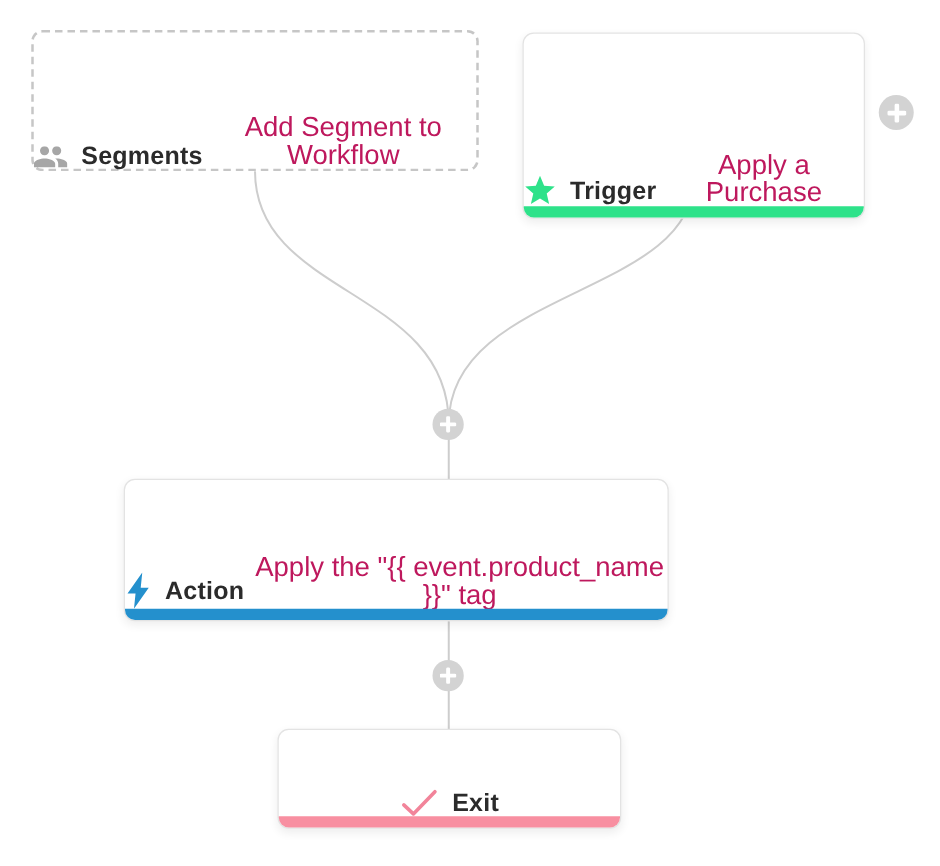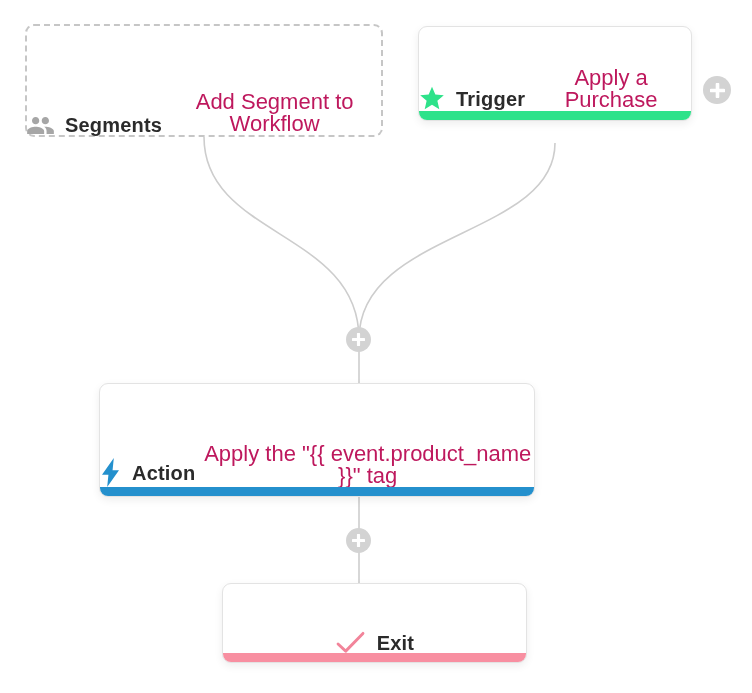--- a/index.html
+++ b/index.html
@@ -26,23 +26,23 @@
   }
   .title-row { display:flex; align-items:center; justify-content:center; gap:11px; }
   .node-title {
     font-size:20px; font-weight:700; color:#2b2b2b; letter-spacing:0.2px;
     line-height:1;
   }
   .node-subtitle { font-size:22px; color:#be185d; line-height:1; }
   .icon { display:flex; align-items:center; }
 
   #node-segments { left:25px;  top:24px;  width:358px; height:113px; }
-  #node-trigger  { left:418px; top:26px;  width:274px; height:95px; padding-bottom:9px; }
+  #node-trigger  { left:418px; top:26px;  width:274px; height:149px; padding-bottom:9px; }
   #node-action   { left:99px;  top:383px; width:436px; height:114px; padding-bottom:9px; }
-  #node-exit     { left:222px; top:583px; width:305px; height:80px;  padding-bottom:8px; }
+  #node-exit     { left:222px; top:583px; width:275px; height:80px;  padding-bottom:8px; }
 
   .plus-btn {
     position:absolute; z-index:3; border-radius:50%; border:none;
     display:flex; align-items:center; justify-content:center; cursor:pointer; padding:0;
   }
   #plus-right { left:703px; top:76px;  width:28px; height:28px; }
   #plus-merge { left:346px; top:327px; width:25px; height:25px; }
   #plus-exit  { left:346px; top:528px; width:25px; height:25px; }
   .plus-btn svg { display:block; }
 </style>

